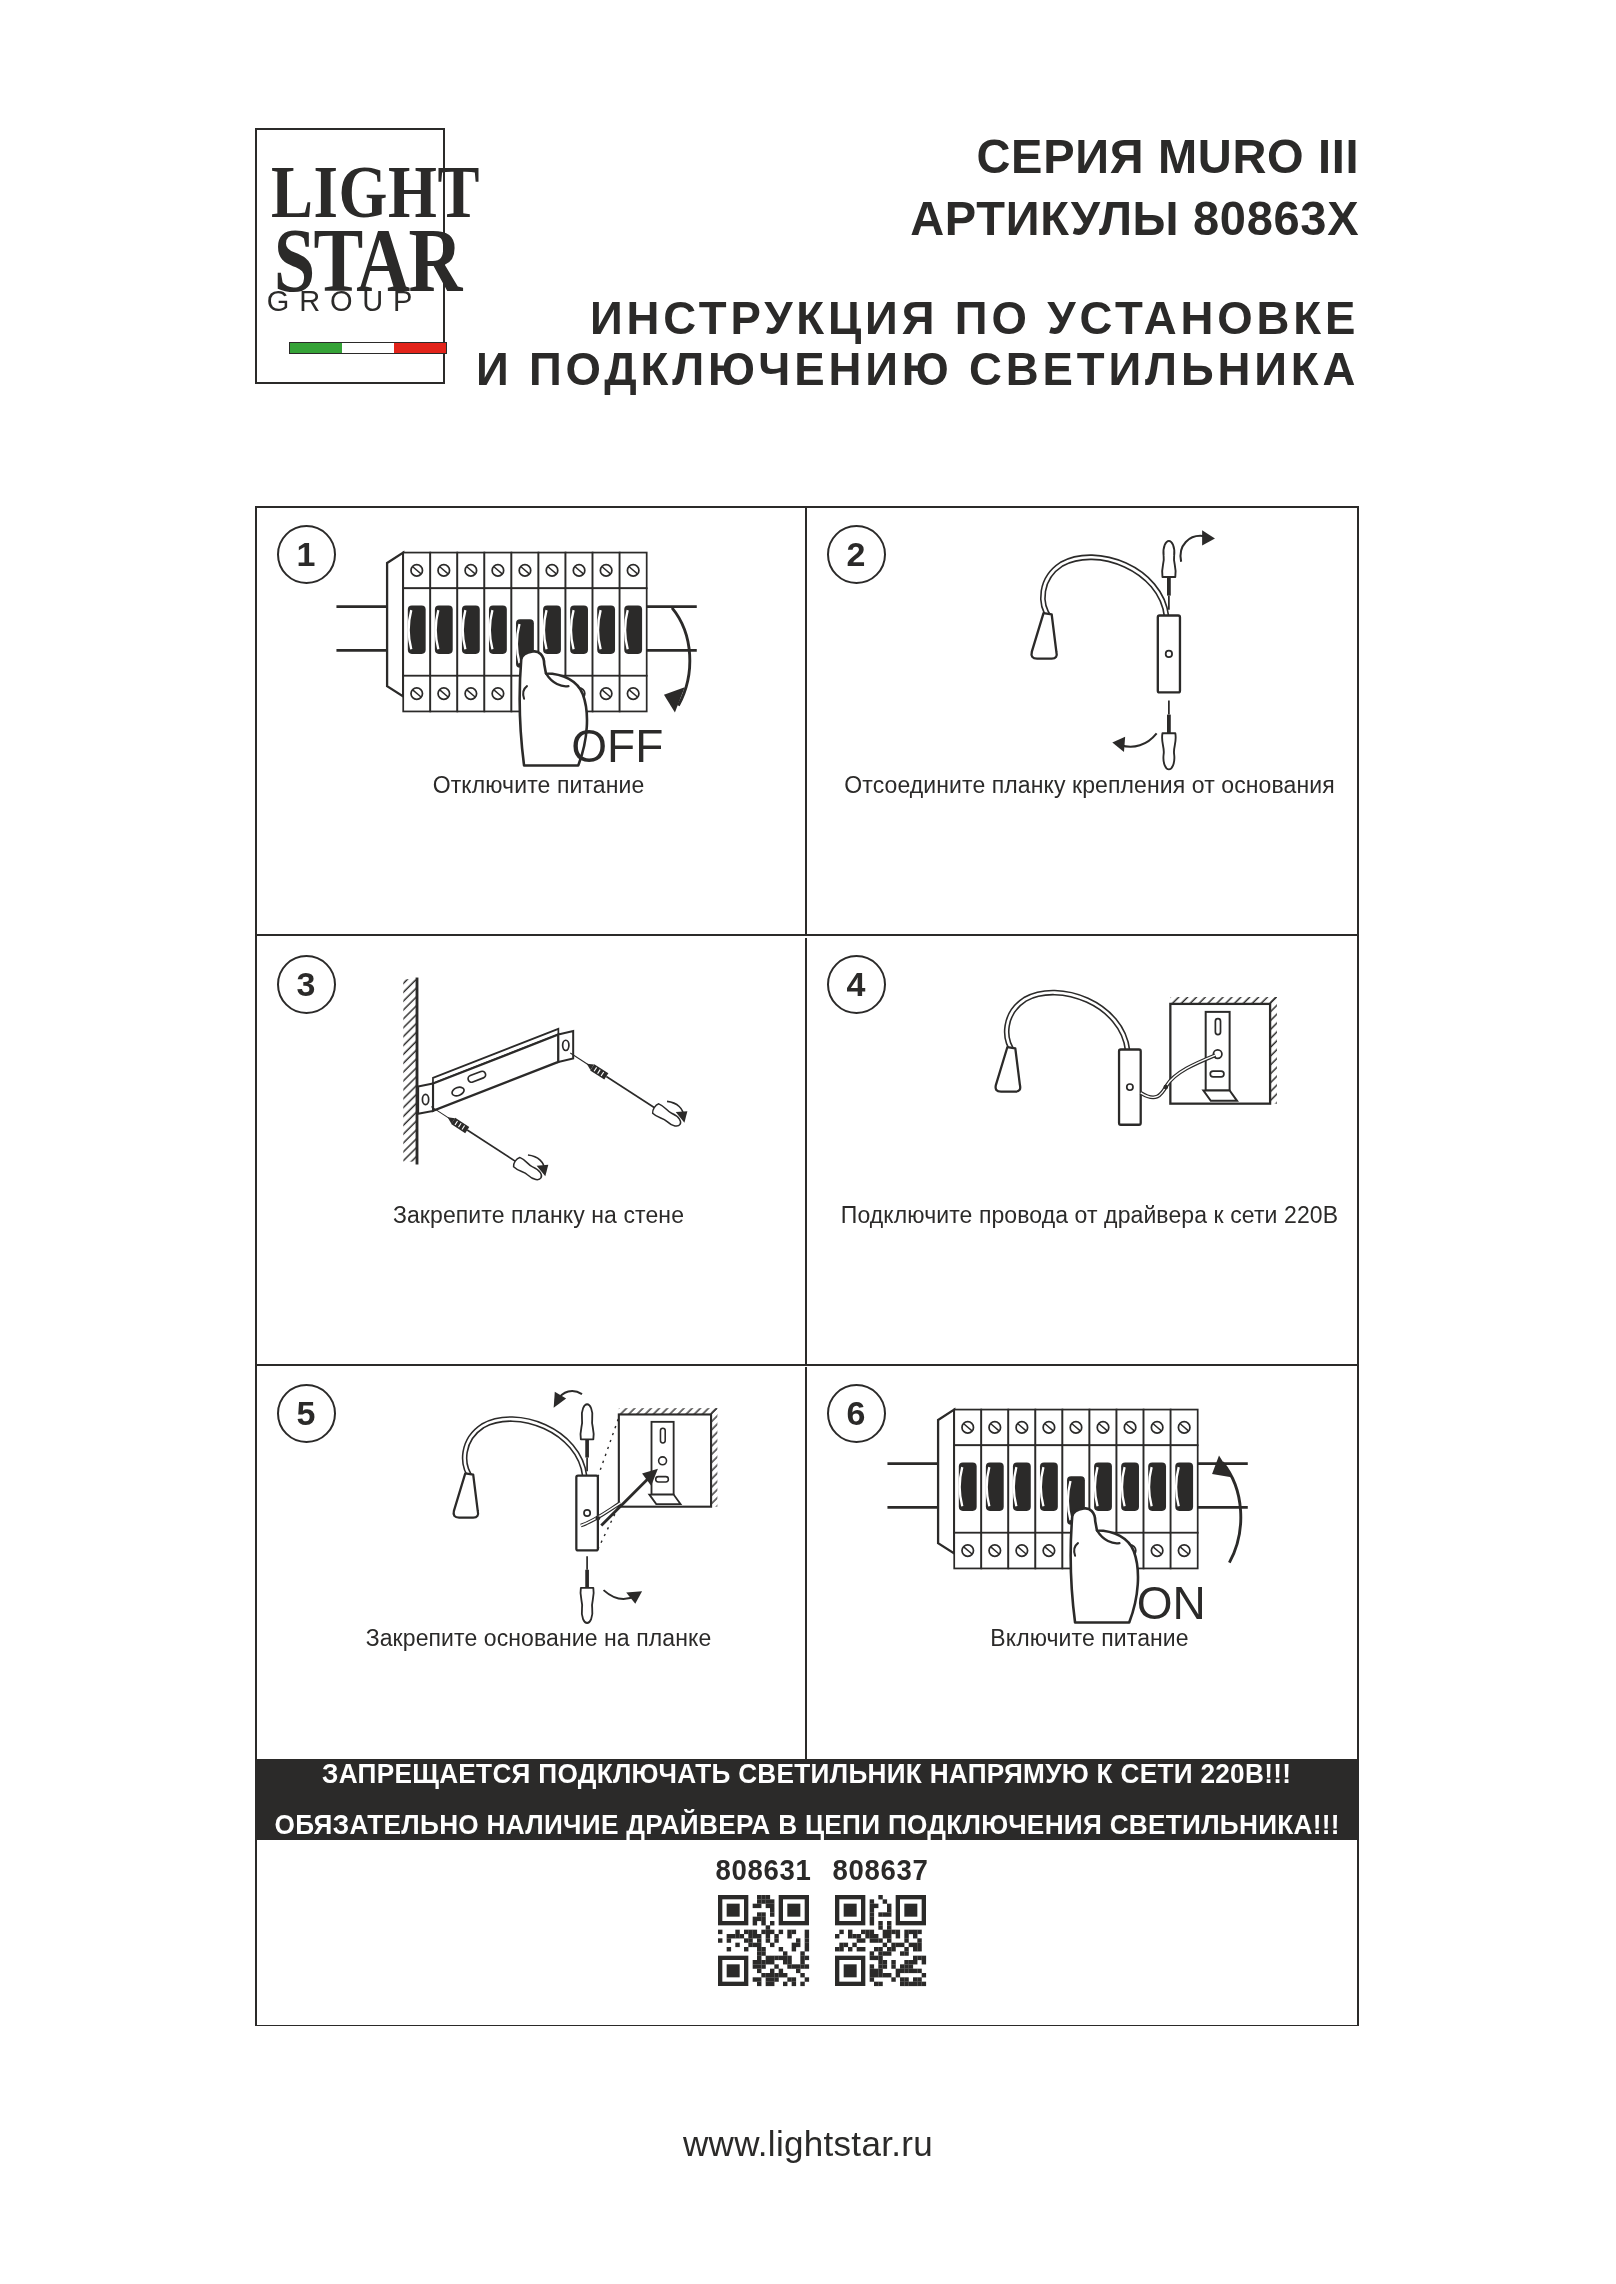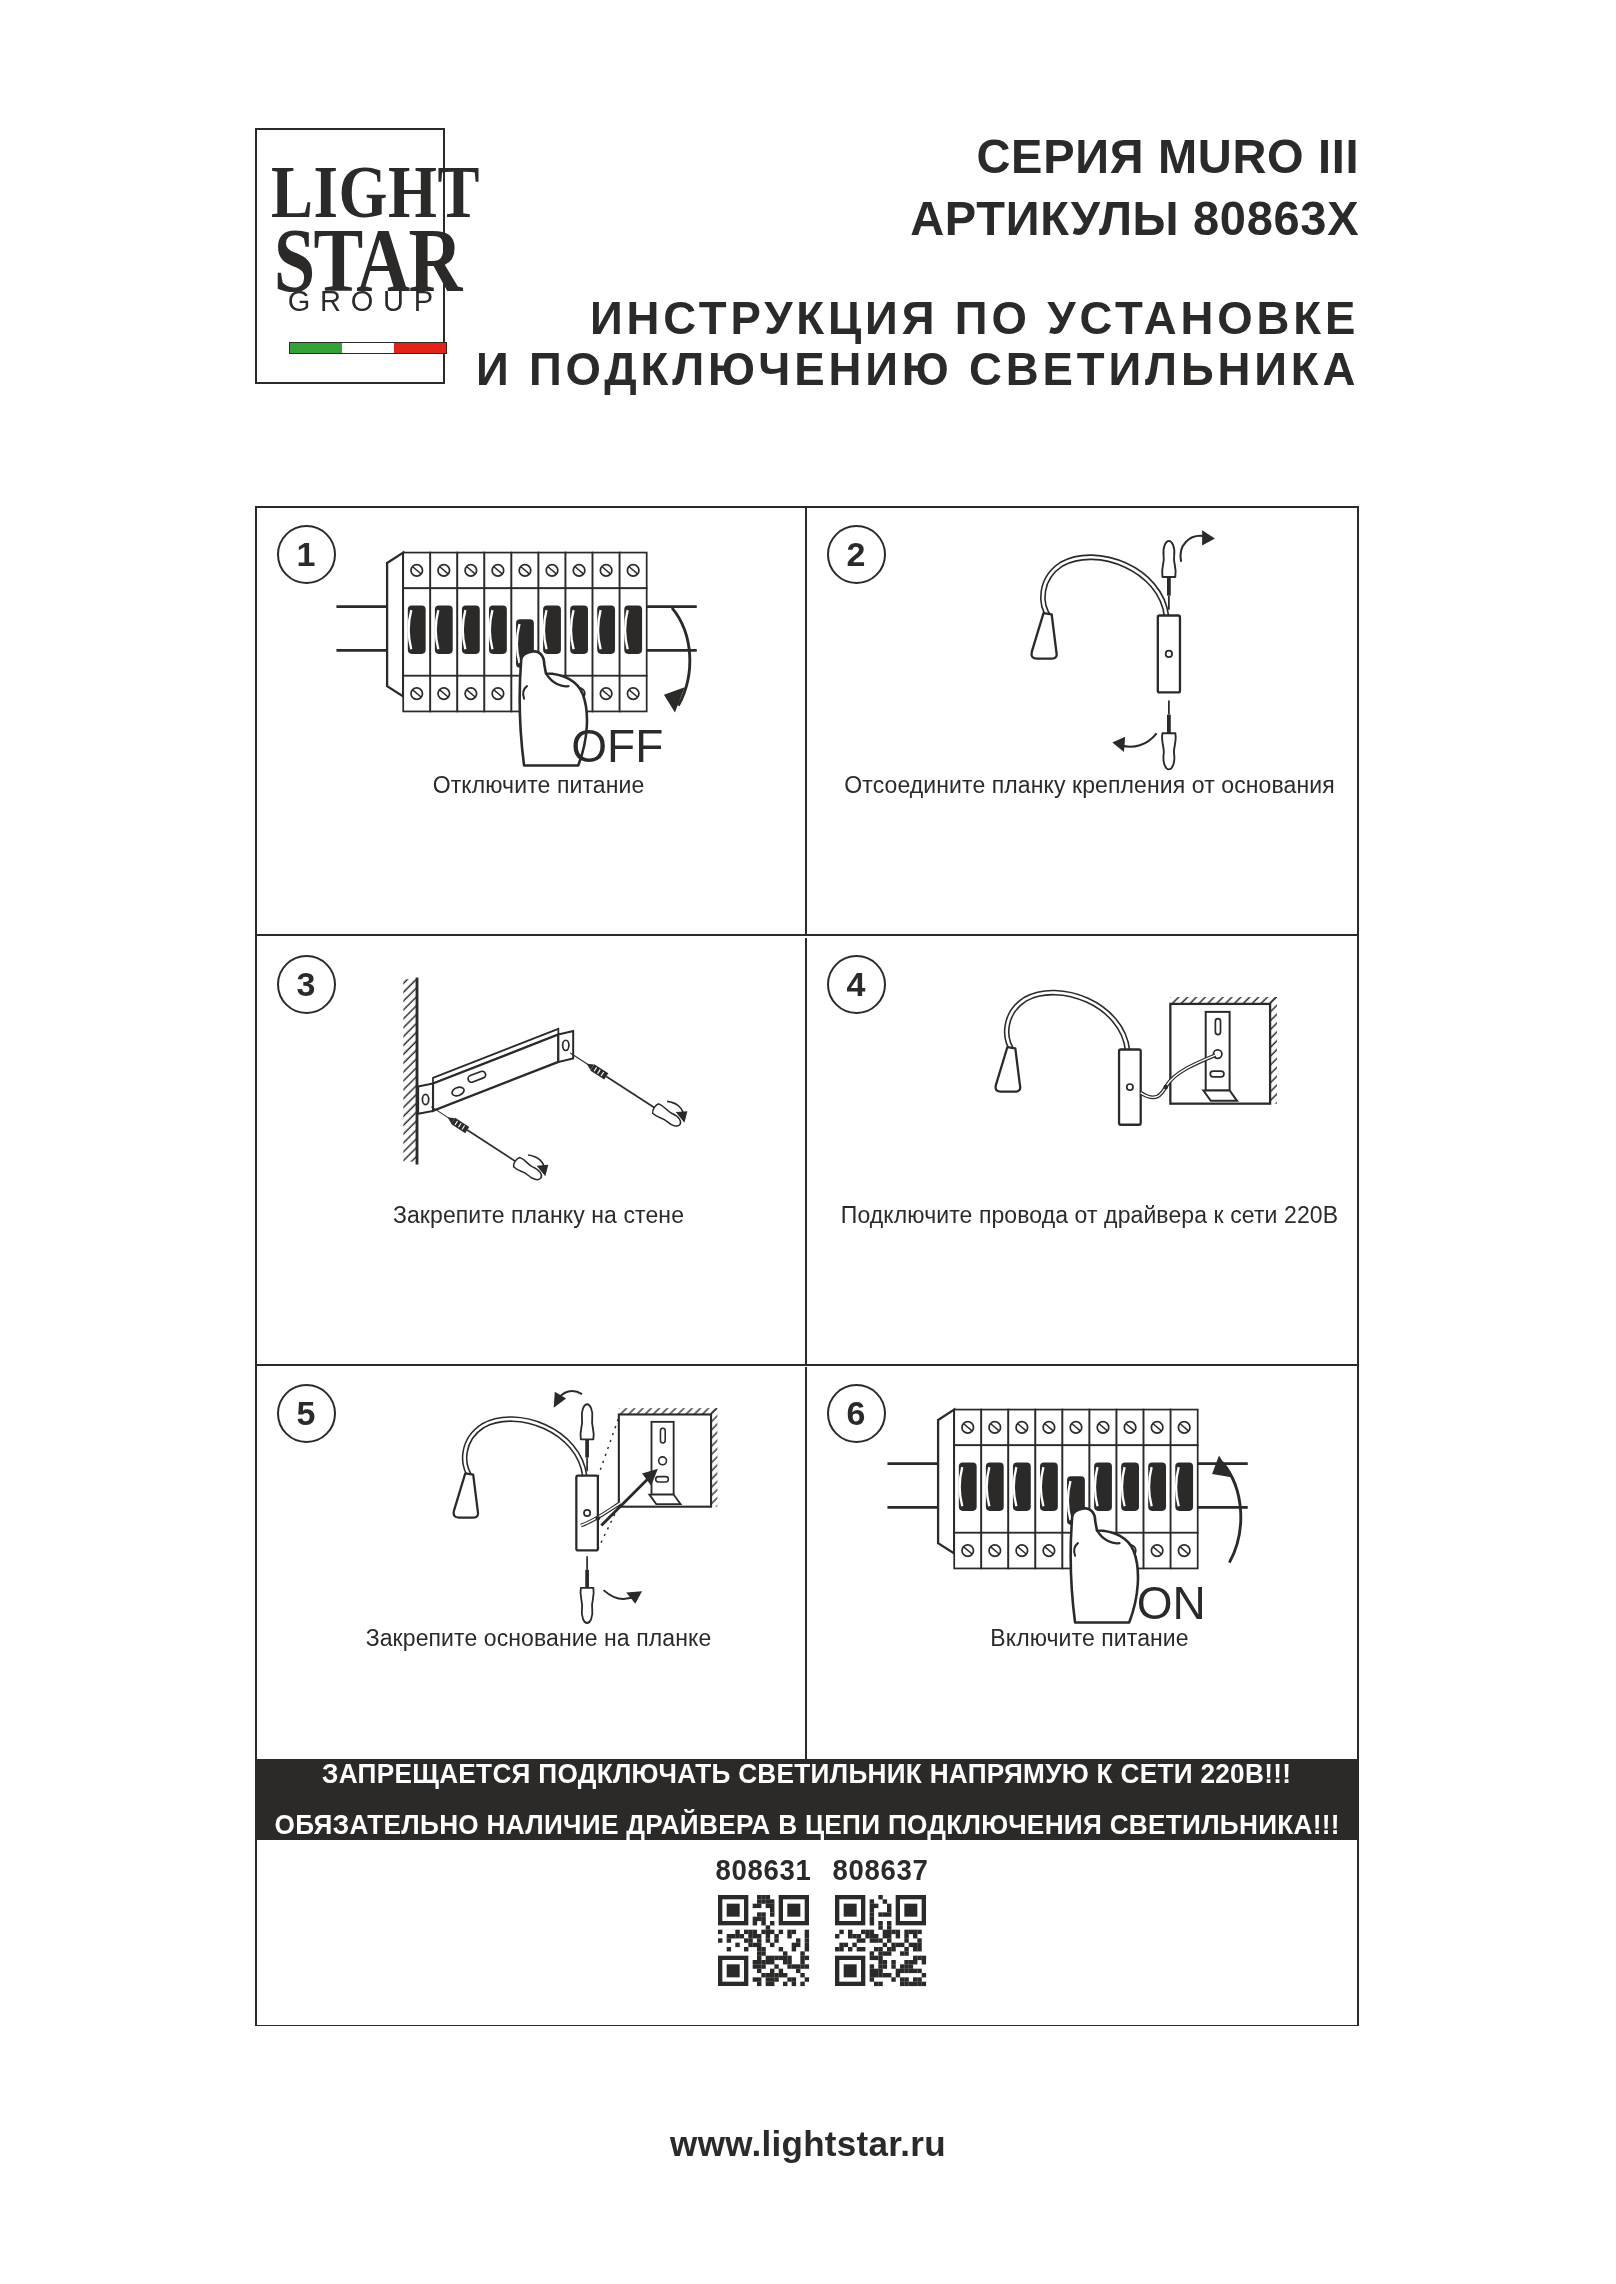--- a/index.html
+++ b/index.html
@@ -3,21 +3,21 @@
 <meta charset="utf-8">
 <style>
   html,body{margin:0;padding:0;background:#888;}
   .page{
     position:relative; width:1616px; height:2284px; background:#fff;
     font-family:"Liberation Sans", sans-serif; color:#2b2a29;
     outline:1.3px solid #e9e9e9; overflow:hidden; margin:0 auto;
   }
   
   .logo-box{position:absolute; left:255px; top:128px; width:190px; height:256px;
-    border:2.6px solid #2b2a29; box-sizing:border-box; text-align:right;}
+    border:2.6px solid #2b2a29; box-sizing:border-box; text-align:left;}
   .logo-light{position:absolute; left:0; right:0; top:34px; font-family:"Liberation Serif",serif;
     font-weight:700; font-size:74px; line-height:56px; letter-spacing:0.7px; transform:scaleX(.85);}
   .logo-star{position:absolute; left:0; right:0; top:96px; font-family:"Liberation Serif",serif;
     font-weight:700; font-size:91px; line-height:70px; letter-spacing:-2px; transform:scaleX(.82);}
   .logo-group{position:absolute; left:0; right:0; top:155px; font-size:29px; font-weight:400;
     letter-spacing:9.8px; text-indent:9.8px;}
   .logo-flag{position:absolute; left:32px; top:212px; width:156px; height:9.8px;
     border:1.3px solid #2b2a29; display:flex;}
   .logo-flag span{flex:1 1 33%;}
   
@@ -51,21 +51,21 @@
   .warnline{font-size:27px; font-weight:700; letter-spacing:0.3px; line-height:33px;
     transform:scaleX(.97); white-space:nowrap;}
   
   .qrsec{position:absolute; left:0; top:1333px; width:100%; height:184px; background:#fff;}
   .product{position:absolute; top:13px; width:111px; text-align:center;margin-left:45px;}
   .product.p0{left:406px;} .product.p1{left:523px;}
   .article{font-size:29px; font-weight:700; transform:scaleX(.95); letter-spacing:0.7px;}
   .qr{display:block; margin:7.8px auto 0;}
   
   .footer{position:absolute; left:0; right:0; top:2124px; text-align:center;
-    font-size:35px; font-weight:700; letter-spacing:0.3px;}
+    font-size:35px; font-weight:400; letter-spacing:0.3px;}
   svg{overflow:visible;}
 </style>
 </head>
 <body>
 
 <svg width="0" height="0" style="position:absolute" aria-hidden="true">
   <defs>
     <pattern id="hatch" width="11" height="11" patternUnits="userSpaceOnUse" patternTransform="rotate(45)">
       <line x1="2" y1="0" x2="2" y2="11" stroke="#2b2a29" stroke-width="2.6"></line>
     </pattern>

